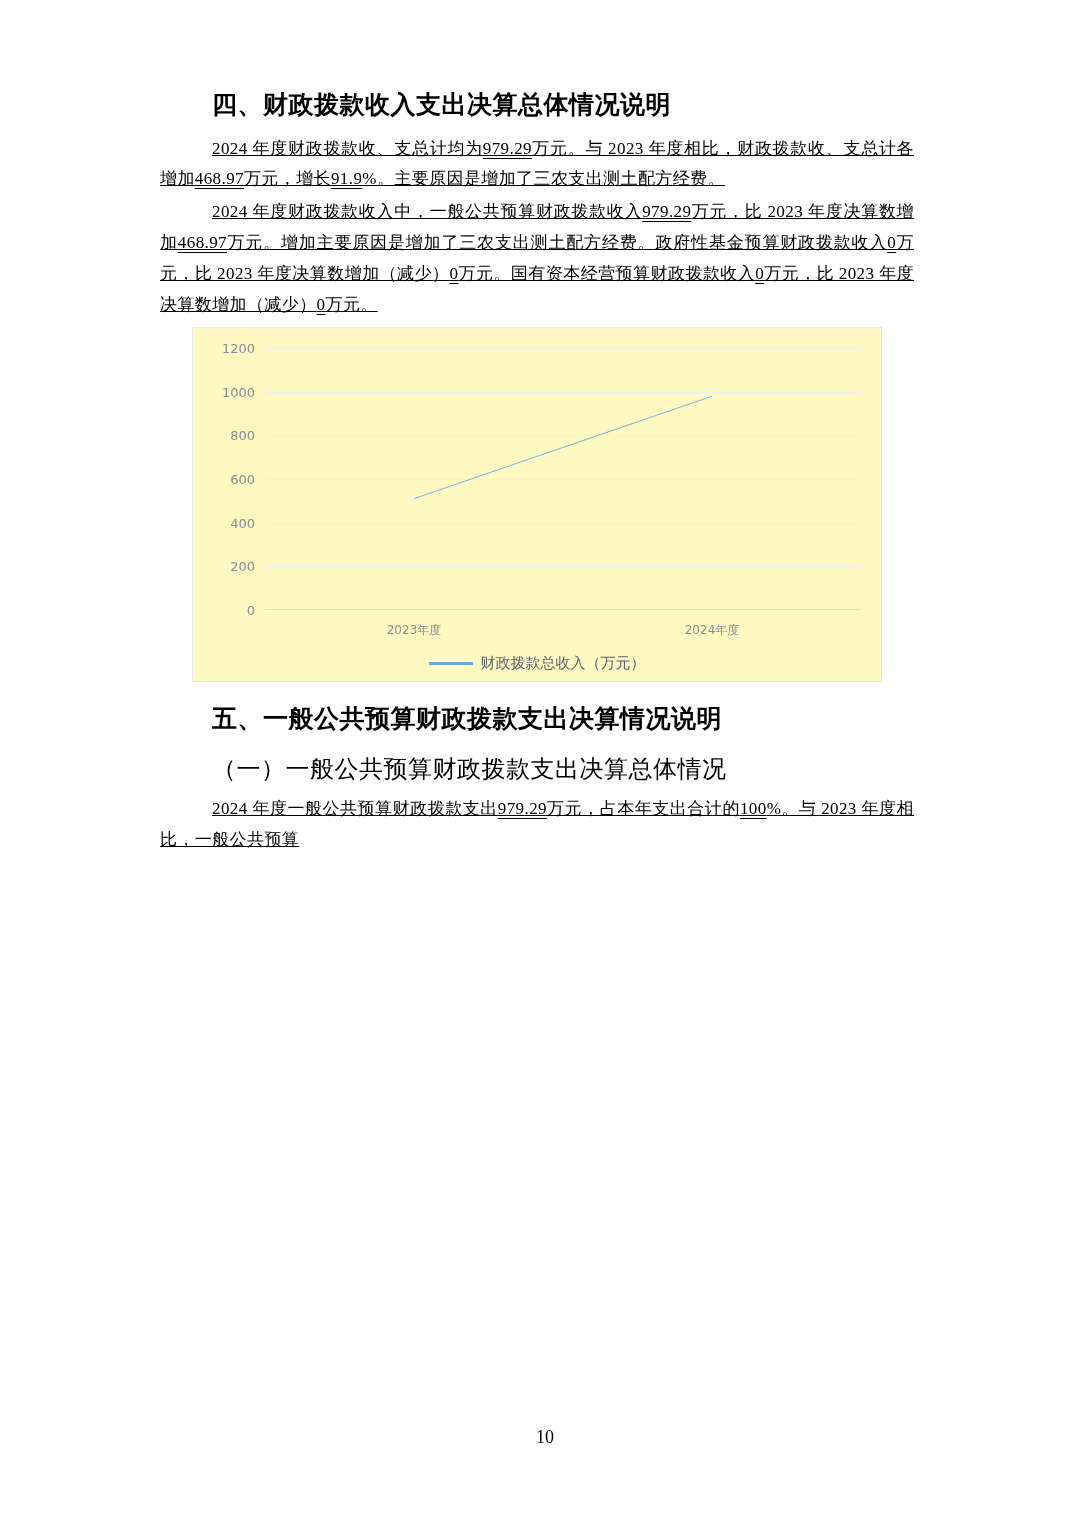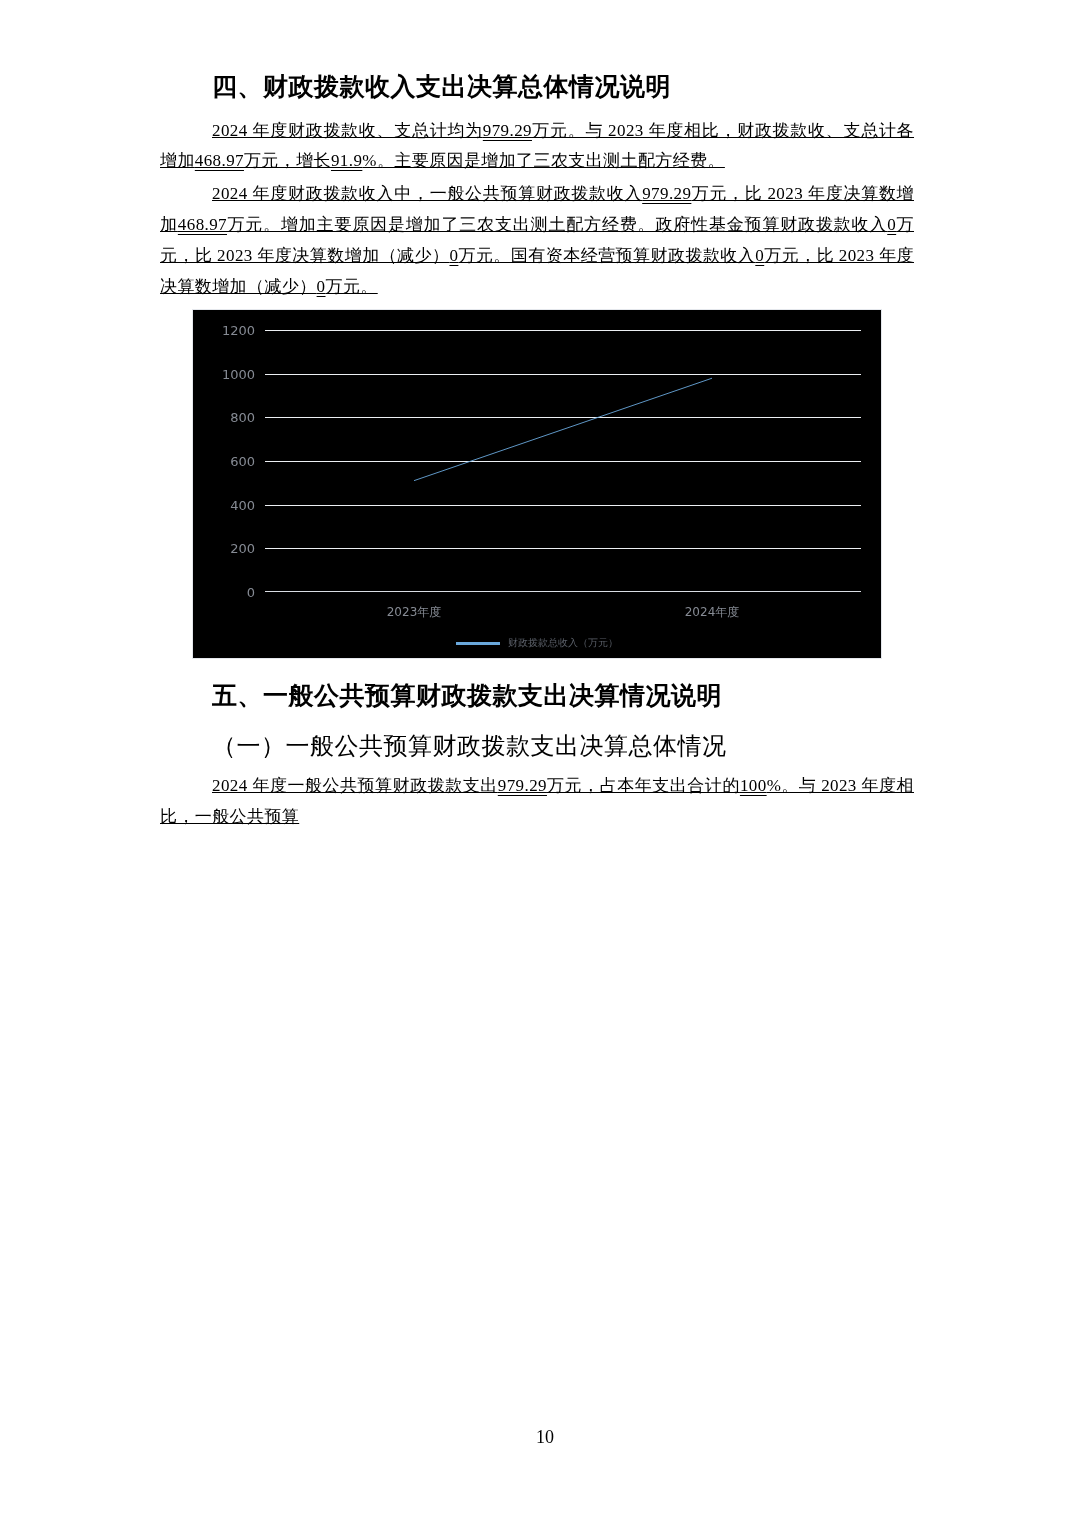--- a/index.html
+++ b/index.html
@@ -13,21 +13,21 @@
     font-family: "Liberation Serif", "DejaVu Serif", serif;
     color: #000000;
     position: relative;
     overflow: hidden;
   }
   .page {
     position: relative;
     width: 1074px;
     height: 1520px;
     box-sizing: border-box;
-    padding: 68px 160px 0 160px;
+    padding: 86px 160px 0 160px;
   }
   h2.section-heading {
     font-family: "DejaVu Sans", "Liberation Sans", sans-serif;
     font-size: 25px;
     font-weight: bold;
     letter-spacing: 0.5px;
     margin: 0 0 10px 0;
     padding-left: 52px;
     line-height: 1.5;
   }
@@ -64,21 +64,21 @@
     font-size: 24px;
     text-align: center;
     margin: 14px 0 4px 0;
     letter-spacing: 0.5px;
   }
   
   .chart-wrap {
     width: 690px;
     margin: 6px auto 0 auto;
     border: 1px solid #e4e7ec;
-    background: #000000;
+    background: #fef9c3;
     box-sizing: border-box;
     padding: 12px 10px 8px 10px;
   }
   .chart-area {
     position: relative;
     height: 300px;
     width: 100%;
     box-sizing: border-box;
   }
   .chart-plot {
@@ -138,21 +138,21 @@
     margin-top: 14px;
   }
   .legend-swatch {
     width: 44px;
     height: 3px;
     background: #6aa8dc;
     display: inline-block;
   }
   .legend-label {
     font-family: "DejaVu Sans", "Liberation Sans", sans-serif;
-    font-size: 10px;
+    font-size: 15px;
     color: #5a5f68;
   }
   .page-number {
     position: absolute;
     bottom: 72px;
     left: 16px;
     right: 0;
     text-align: center;
     font-family: "Liberation Serif", serif;
     font-size: 18px;

